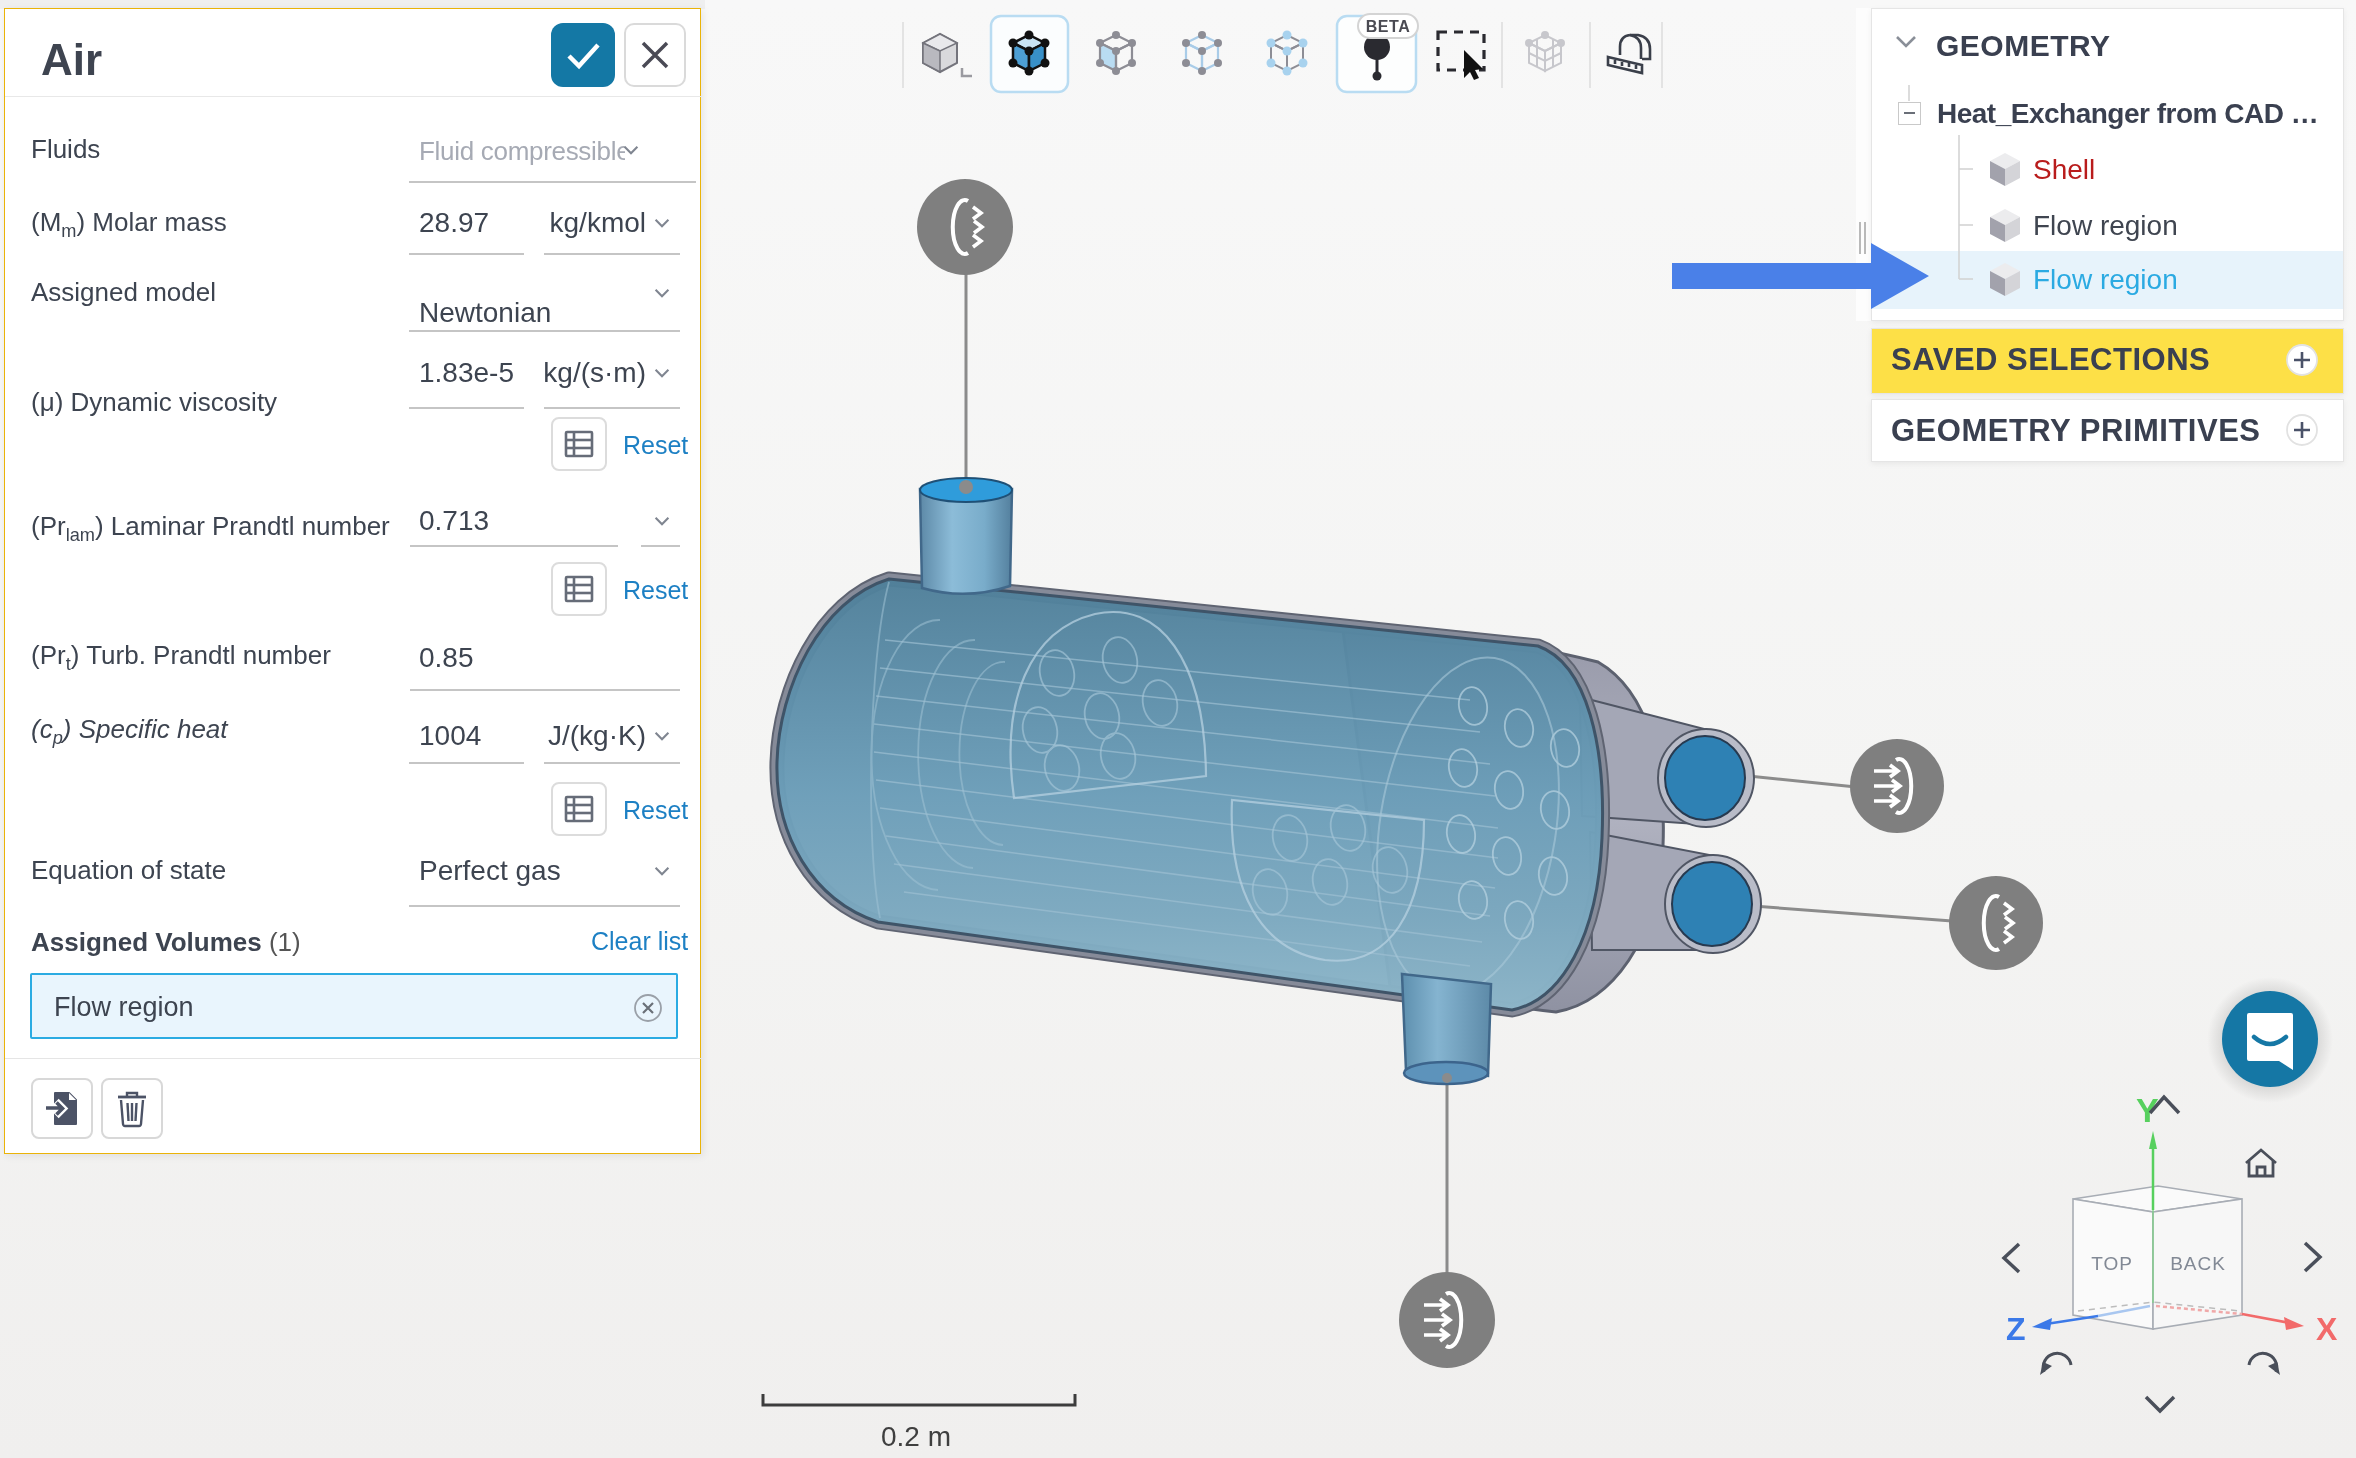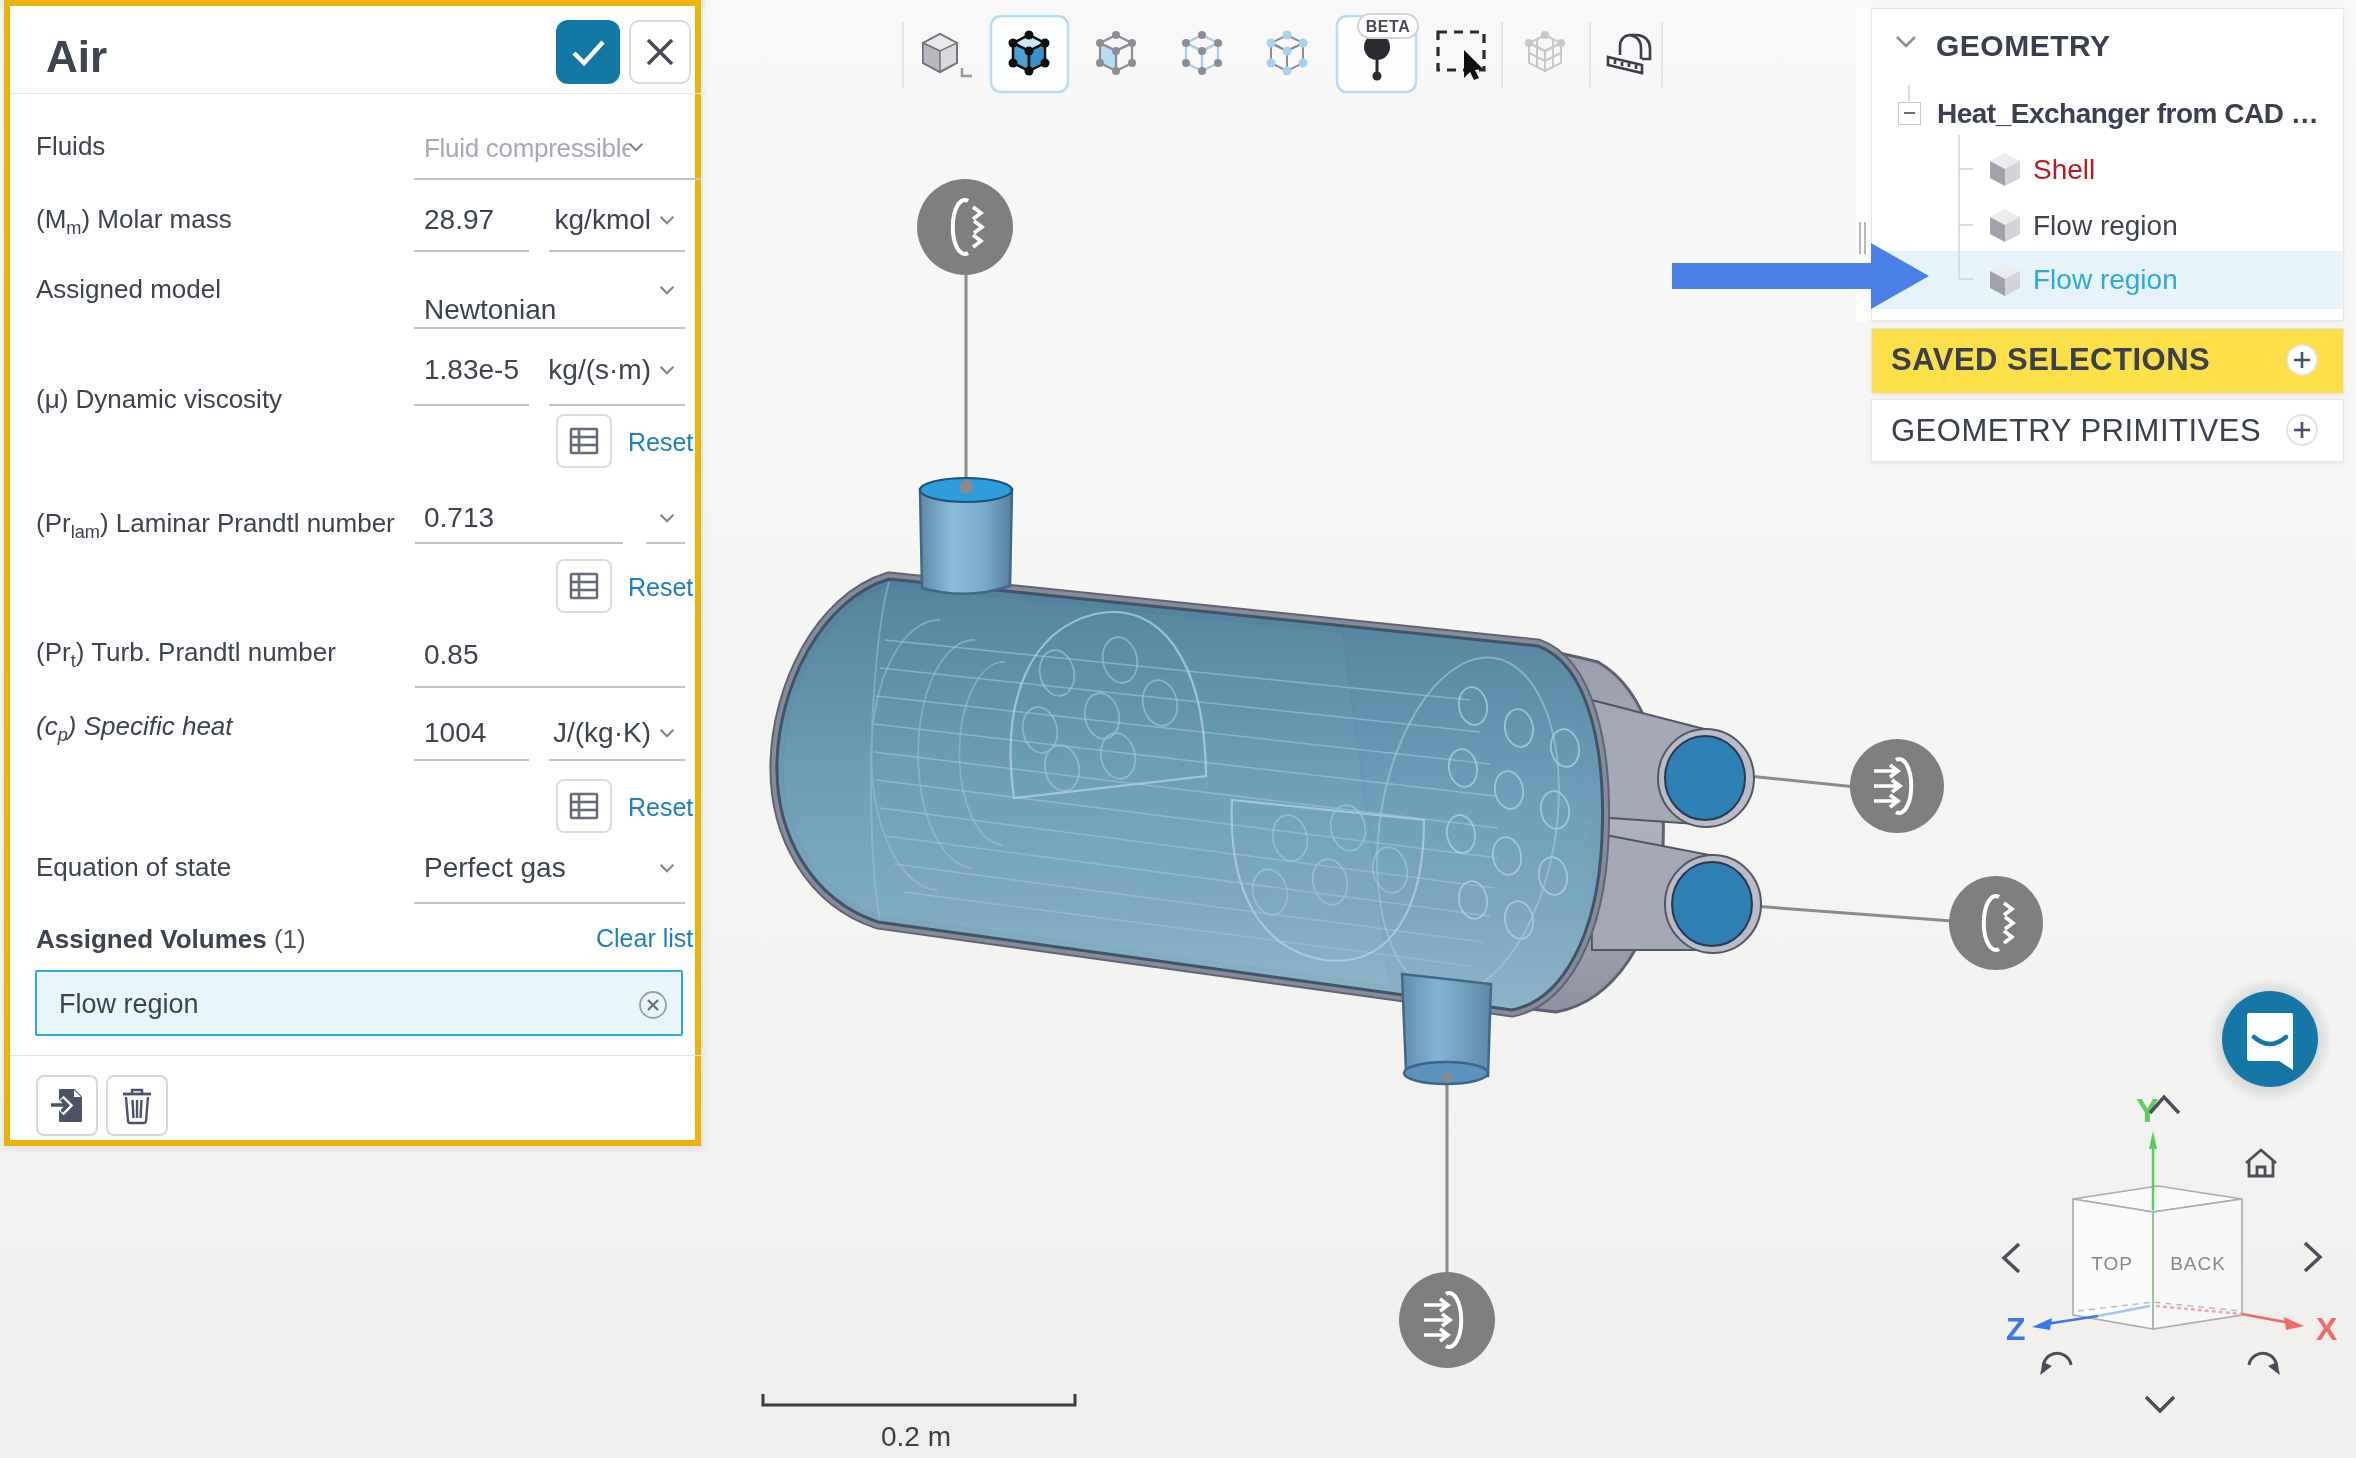--- a/index.html
+++ b/index.html
@@ -395,33 +395,33 @@
 
 <div class="abs" style="left:1871px;top:328px;width:473px;height:66px;background:#fde047;border:1px solid #e5e5e5;box-shadow:0 2px 6px rgba(0,0,0,0.06);">
   <div class="abs" style="left:19px;top:13px;font-size:31px;font-weight:bold;color:#3a4050;letter-spacing:0.5px;">SAVED SELECTIONS</div>
   <svg class="abs" style="left:413px;top:14px;" width="34" height="34" viewBox="0 0 34 34">
     <circle cx="17" cy="17" r="15" fill="#fff" stroke="#e2e2e2" stroke-width="1.8"></circle>
     <path d="M 17 9 L 17 25 M 9 17 L 25 17" stroke="#4a5268" stroke-width="2.6"></path>
   </svg>
 </div>
 
 <div class="abs" style="left:1871px;top:399px;width:473px;height:63px;background:#fff;border:1px solid #e5e5e5;box-shadow:0 2px 6px rgba(0,0,0,0.06);">
-  <div class="abs" style="left:19px;top:13px;font-size:31px;font-weight:normal;color:#3a4050;letter-spacing:0.5px;">GEOMETRY PRIMITIVES</div>
+  <div class="abs" style="left:19px;top:13px;font-size:31px;font-weight:bold;color:#3a4050;letter-spacing:0.5px;">GEOMETRY PRIMITIVES</div>
   <svg class="abs" style="left:413px;top:13px;" width="34" height="34" viewBox="0 0 34 34">
     <circle cx="17" cy="17" r="15" fill="#fff" stroke="#e2e2e2" stroke-width="1.8"></circle>
     <path d="M 17 9 L 17 25 M 9 17 L 25 17" stroke="#4a5268" stroke-width="2.6"></path>
   </svg>
 </div>
 
 <svg class="abs" style="left:1660px;top:230px;" width="290" height="100" viewBox="0 0 290 100">
   <path d="M 12 33 L 211 33 L 211 13 L 269 46 L 211 79 L 211 59 L 12 59 Z" fill="#4a80e8"></path>
 </svg>
 
 <div class="abs" style="left:0;top:0;width:705px;height:9px;background:#efefef;"></div>
-<div class="abs" style="left:4px;top:0;width:697px;height:1146px;background:#fff;border:6px solid #eab308;box-shadow:2px 2px 8px rgba(0,0,0,0.08);">
+<div class="abs" style="left:4px;top:8px;width:697px;height:1146px;background:#fff;border:1px solid #eab308;box-shadow:2px 2px 8px rgba(0,0,0,0.08);">
 
   <div class="abs" style="left:36px;top:26px;font-size:44px;font-weight:bold;color:#3e4450;">Air</div>
   <div class="abs" style="left:546px;top:14px;width:64px;height:64px;background:#1478a5;border-radius:12px;">
     <svg width="64" height="64" viewBox="0 0 64 64">
         <path d="M 18 33 L 28 43 L 47 22" fill="none" stroke="#fff" stroke-width="4.5"></path>
       </svg>
   </div>
   <div class="abs" style="left:619px;top:14px;width:62px;height:64px;background:#fff;border:2px solid #dadada;border-radius:10px;">
     <svg width="58" height="60" viewBox="0 0 58 60">
         <path d="M 17 18 L 41 42 M 41 18 L 17 42" fill="none" stroke="#4a4a55" stroke-width="3.5"></path>

